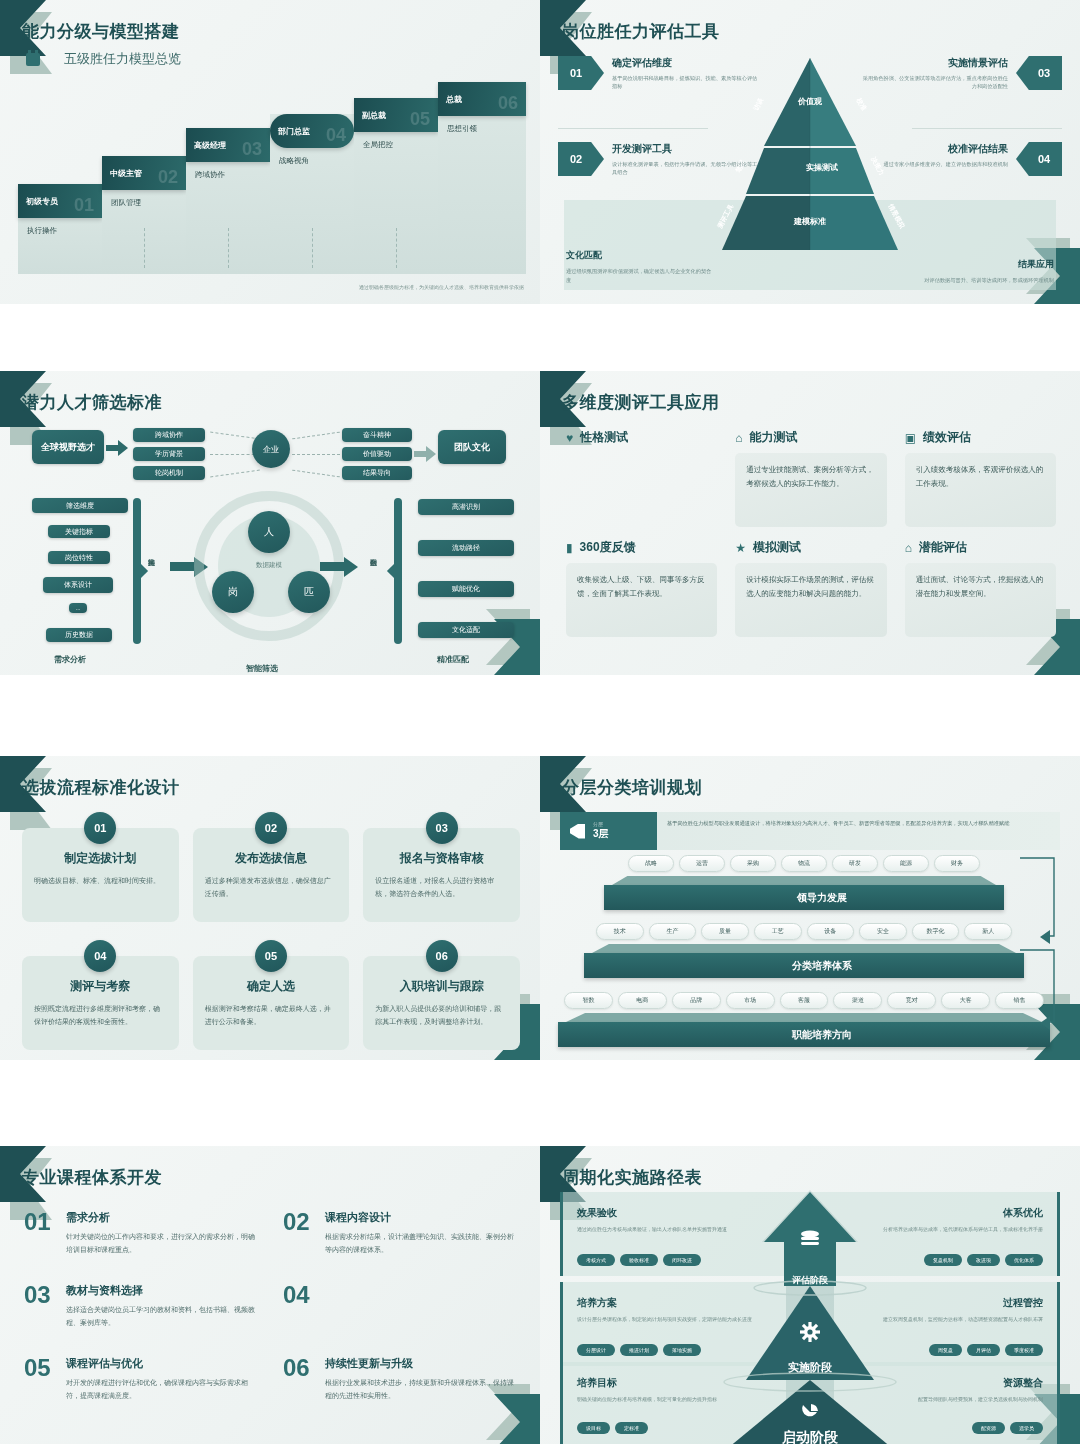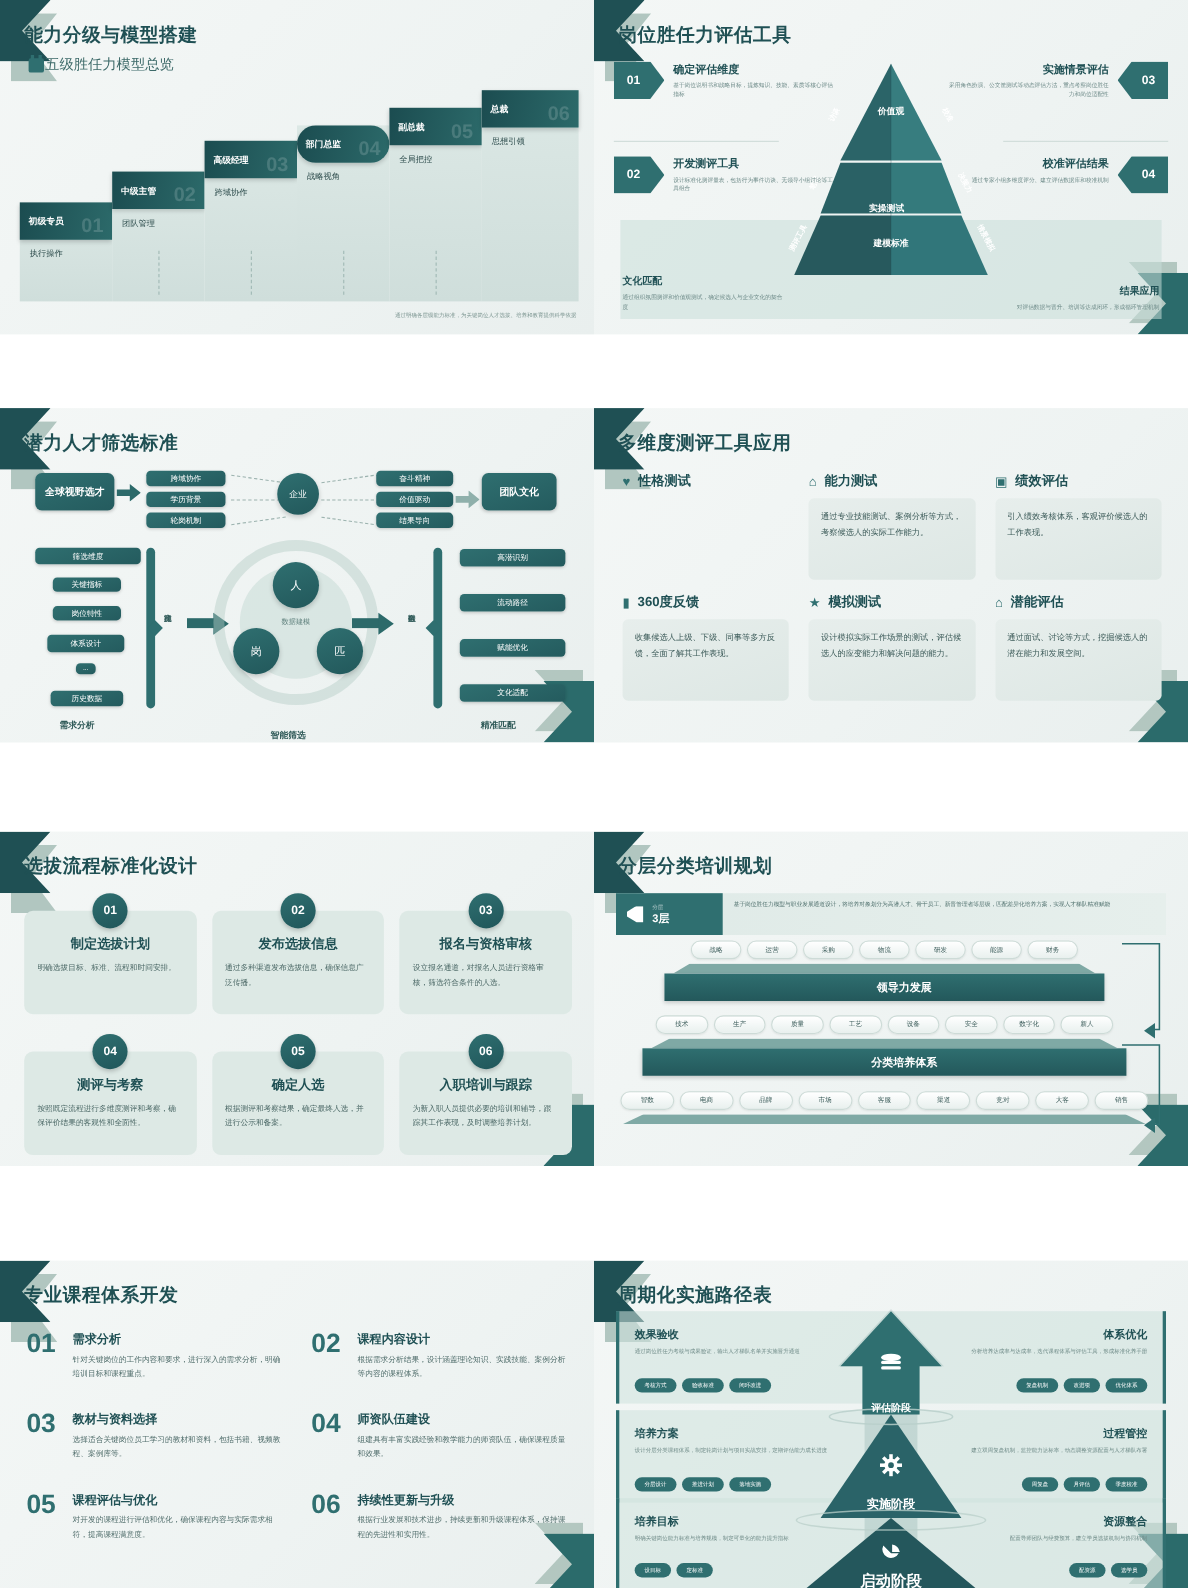--- a/index.html
+++ b/index.html
@@ -49,21 +49,21 @@
     clip-path: polygon(50px 0, 50px 56px, 6px 56px, 32px 28px, 6px 0);
   }
 
   .s-title {
     position:absolute; left:22px; top:20px;
     font-size:17px; font-weight:bold; color:#1f5054;
     letter-spacing:.5px; z-index:4;
   }
   .s-sub {
     position:absolute; left:26px; top:50px;
-    font-size:13px; color:#3d6a69; display:flex; align-items:center; gap:1px;
+    font-size:13px; color:#3d6a69; display:flex; align-items:center; gap:24px;
     z-index:4;
   }
   .cal-icon {
     width:14px; height:13px; background:#2f6f70; border-radius:2px;
     position:relative; display:inline-block;
   }
   .cal-icon::before{content:"";position:absolute;left:2px;top:-3px;width:3px;height:4px;background:#2f6f70;}
   .cal-icon::after{content:"";position:absolute;right:2px;top:-3px;width:3px;height:4px;background:#2f6f70;}
 
   
@@ -324,21 +324,21 @@
           <polygon points="62,94 44,140 108,140 108,94" fill="#2a6165"></polygon>
           <polygon points="154,94 172,140 108,140 108,94" fill="#347a7c"></polygon>
           <polygon points="44,142 20,196 108,196 108,142" fill="#27595d"></polygon>
           <polygon points="172,142 196,196 108,196 108,142" fill="#31767a"></polygon>
           <line x1="108" y1="4" x2="108" y2="196" stroke="#1e4e52" stroke-width="0.8" opacity=".35"></line>
         </svg>
         <div class="pyr-lbl" style="left:60px; top:42px; width:96px;">价值观</div>
         <div class="pyr-lbl small" style="left:36px; top:46px; width:42px; transform:rotate(-62deg);">访谈</div>
         <div class="pyr-lbl small" style="left:138px; top:46px; width:42px; transform:rotate(62deg);">校准</div>
 
-        <div class="pyr-lbl" style="left:56px; top:108px; width:96px;margin-top:22px;">实操测试</div>
+        <div class="pyr-lbl" style="left:72px; top:108px; width:96px;">实操测试</div>
         <div class="pyr-lbl small" style="left:18px; top:108px; width:42px; transform:rotate(-62deg);">笔试</div>
         <div class="pyr-lbl small" style="left:154px; top:108px; width:42px; transform:rotate(62deg);">决策力</div>
 
         <div class="pyr-lbl" style="left:58px; top:162px; width:100px;">建模标准</div>
         <div class="pyr-lbl small" style="left:-2px; top:158px; width:52px; transform:rotate(-62deg);">测评工具</div>
         <div class="pyr-lbl small" style="left:168px; top:158px; width:52px; transform:rotate(62deg);">情景模拟</div>
       </div>
 
       <div class="arrow-item" style="left:18px; top:10px;">
         <div class="arrow-tag right">01</div>
@@ -590,20 +590,21 @@
       <div class="chip" style="flex:1">电商</div>
       <div class="chip" style="flex:1">品牌</div>
       <div class="chip" style="flex:1">市场</div>
       <div class="chip" style="flex:1">客服</div>
       <div class="chip" style="flex:1">渠道</div>
       <div class="chip" style="flex:1">竞对</div>
       <div class="chip" style="flex:1">大客</div>
       <div class="chip" style="flex:1">销售</div>
     </div>
     <div class="plat-top" style="left:26px; top:257px; width:476px;"></div>
+    <div class="plat" style="left:18px; top:266px; width:492px;">职能培养方向</div>
 
     <svg style="position:absolute; left:478px; top:98px;" width="46" height="178">
       <path d="M2,4 L36,4 L36,82 L28,82" fill="none" stroke="#2f6f70" stroke-width="1.4"></path>
       <polygon points="32,76 32,90 22,83" fill="#2f6f70"></polygon>
       <path d="M2,96 L36,96 L36,168 L28,168" fill="none" stroke="#2f6f70" stroke-width="1.4"></path>
       <polygon points="32,162 32,176 22,169" fill="#2f6f70"></polygon>
     </svg>
   </section>
 
   <section class="slide s7">
@@ -630,24 +631,20 @@
       </div>
       <div class="nitem">
         <div class="no">03</div>
         <div>
             <h4>教材与资料选择</h4>
              <p>选择适合关键岗位员工学习的教材和资料，包括书籍、视频教程、案例库等。</p>
           </div>
       </div>
       <div class="nitem">
         <div class="no">04</div>
-        <div>
-            <h4>师资队伍建设</h4>
-             <p>组建具有丰富实践经验和教学能力的师资队伍，确保课程质量和效果。</p>
-          </div>
       </div>
       <div class="nitem">
         <div class="no">05</div>
         <div>
             <h4>课程评估与优化</h4>
              <p>对开发的课程进行评估和优化，确保课程内容与实际需求相符，提高课程满意度。</p>
           </div>
       </div>
       <div class="nitem">
         <div class="no">06</div>

